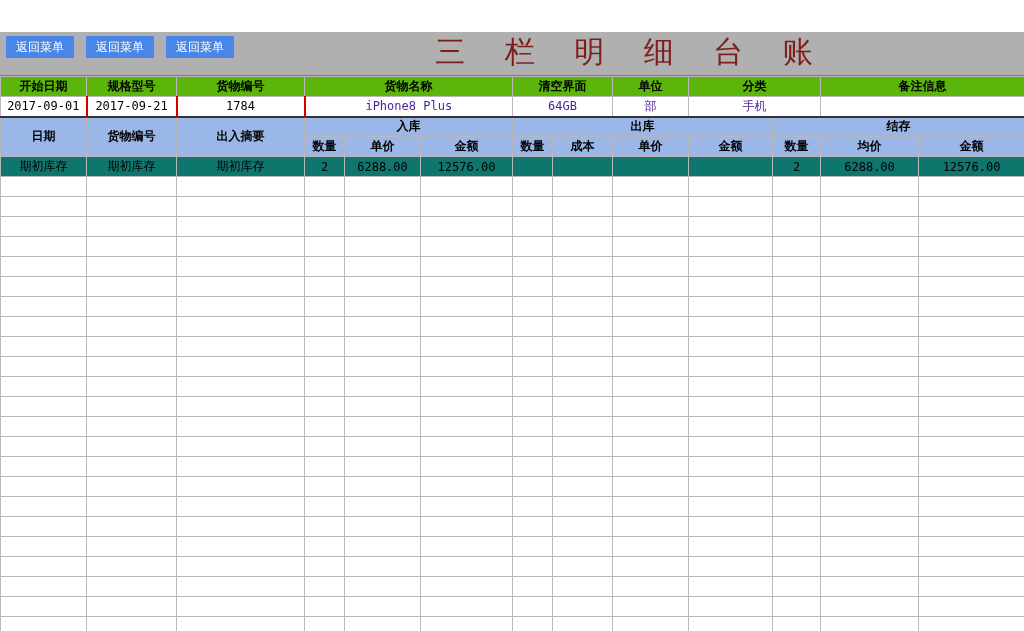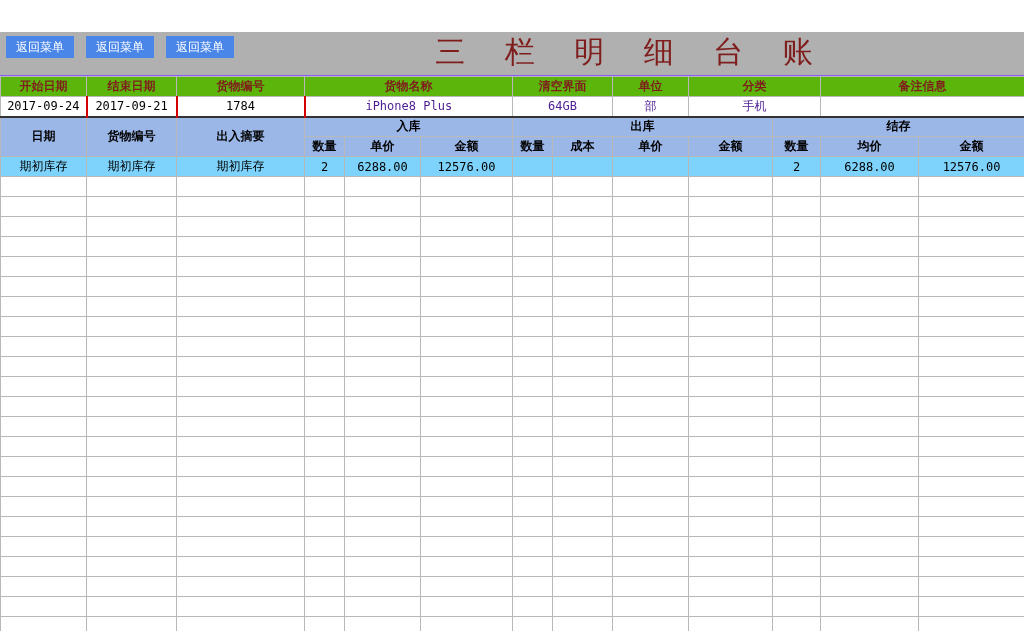--- a/index.html
+++ b/index.html
@@ -51,23 +51,23 @@
 }
 td, th {
   border: 1px solid #b8b8b8;
   height: 20px;
   text-align: center;
   font-size: 12px;
   overflow: hidden;
   white-space: nowrap;
   padding: 0 2px;
 }
-.green-row td, .green-row th { background: #5cb50a; color: #7f1d1d; }
+.green-row td, .green-row th { background: #5cb50a; color: #000000; }
 .blue-row td, .blue-row th { background: #9bb7e8; color: #000; }
-.white-row td, .white-row th { background: #7dd3fc; margin-top: 10px; }
+.white-row td, .white-row th { background: #0f766e; margin-top: 10px; }
 .input-row td { background: #fff; }
 .red-border-right { border-right: 2px solid #d40000 !important; }
 .red-border-bottom { border-bottom: 1px solid #d40000 !important; }
 .purple-text { color: #4c1d95; font-family: monospace, "SimSun"; }
 .mono { font-family: monospace, "SimSun"; }
 .empty-row td { background: #fff; height: 20px; }
 .thick-border-top td, .thick-border-top th { border-top: 2px solid #333; }
 </style>
 </head>
 <body>
@@ -94,31 +94,31 @@
       <col style="width:76px">
       <col style="width:84px">
     <col style="width:48px">
       <col style="width:98px">
       <col style="width:106px">
   </colgroup>
 
   <tbody>
       <tr class="green-row">
     <th>开始日期</th>
-    <th>结束日期</th>
+    <th>规格型号</th>
     <th>货物编号</th>
     <th colspan="3">货物名称</th>
     <th colspan="2">清空界面</th>
     <th>单位</th>
     <th colspan="2">分类</th>
     <th colspan="2">备注信息</th>
   </tr>
 
   <tr class="input-row">
-    <td class="mono red-border-right red-border-bottom">2017-09-24</td>
+    <td class="mono red-border-right red-border-bottom">2017-09-01</td>
     <td class="mono red-border-right red-border-bottom">2017-09-21</td>
     <td class="mono red-border-right red-border-bottom">1784</td>
     <td colspan="3" class="purple-text">iPhone8 Plus</td>
     <td colspan="2" class="purple-text">64GB</td>
     <td class="purple-text">部</td>
     <td colspan="2" class="purple-text">手机</td>
     <td colspan="2" class="purple-text"></td>
   </tr>
 
   <tr class="blue-row thick-border-top">

